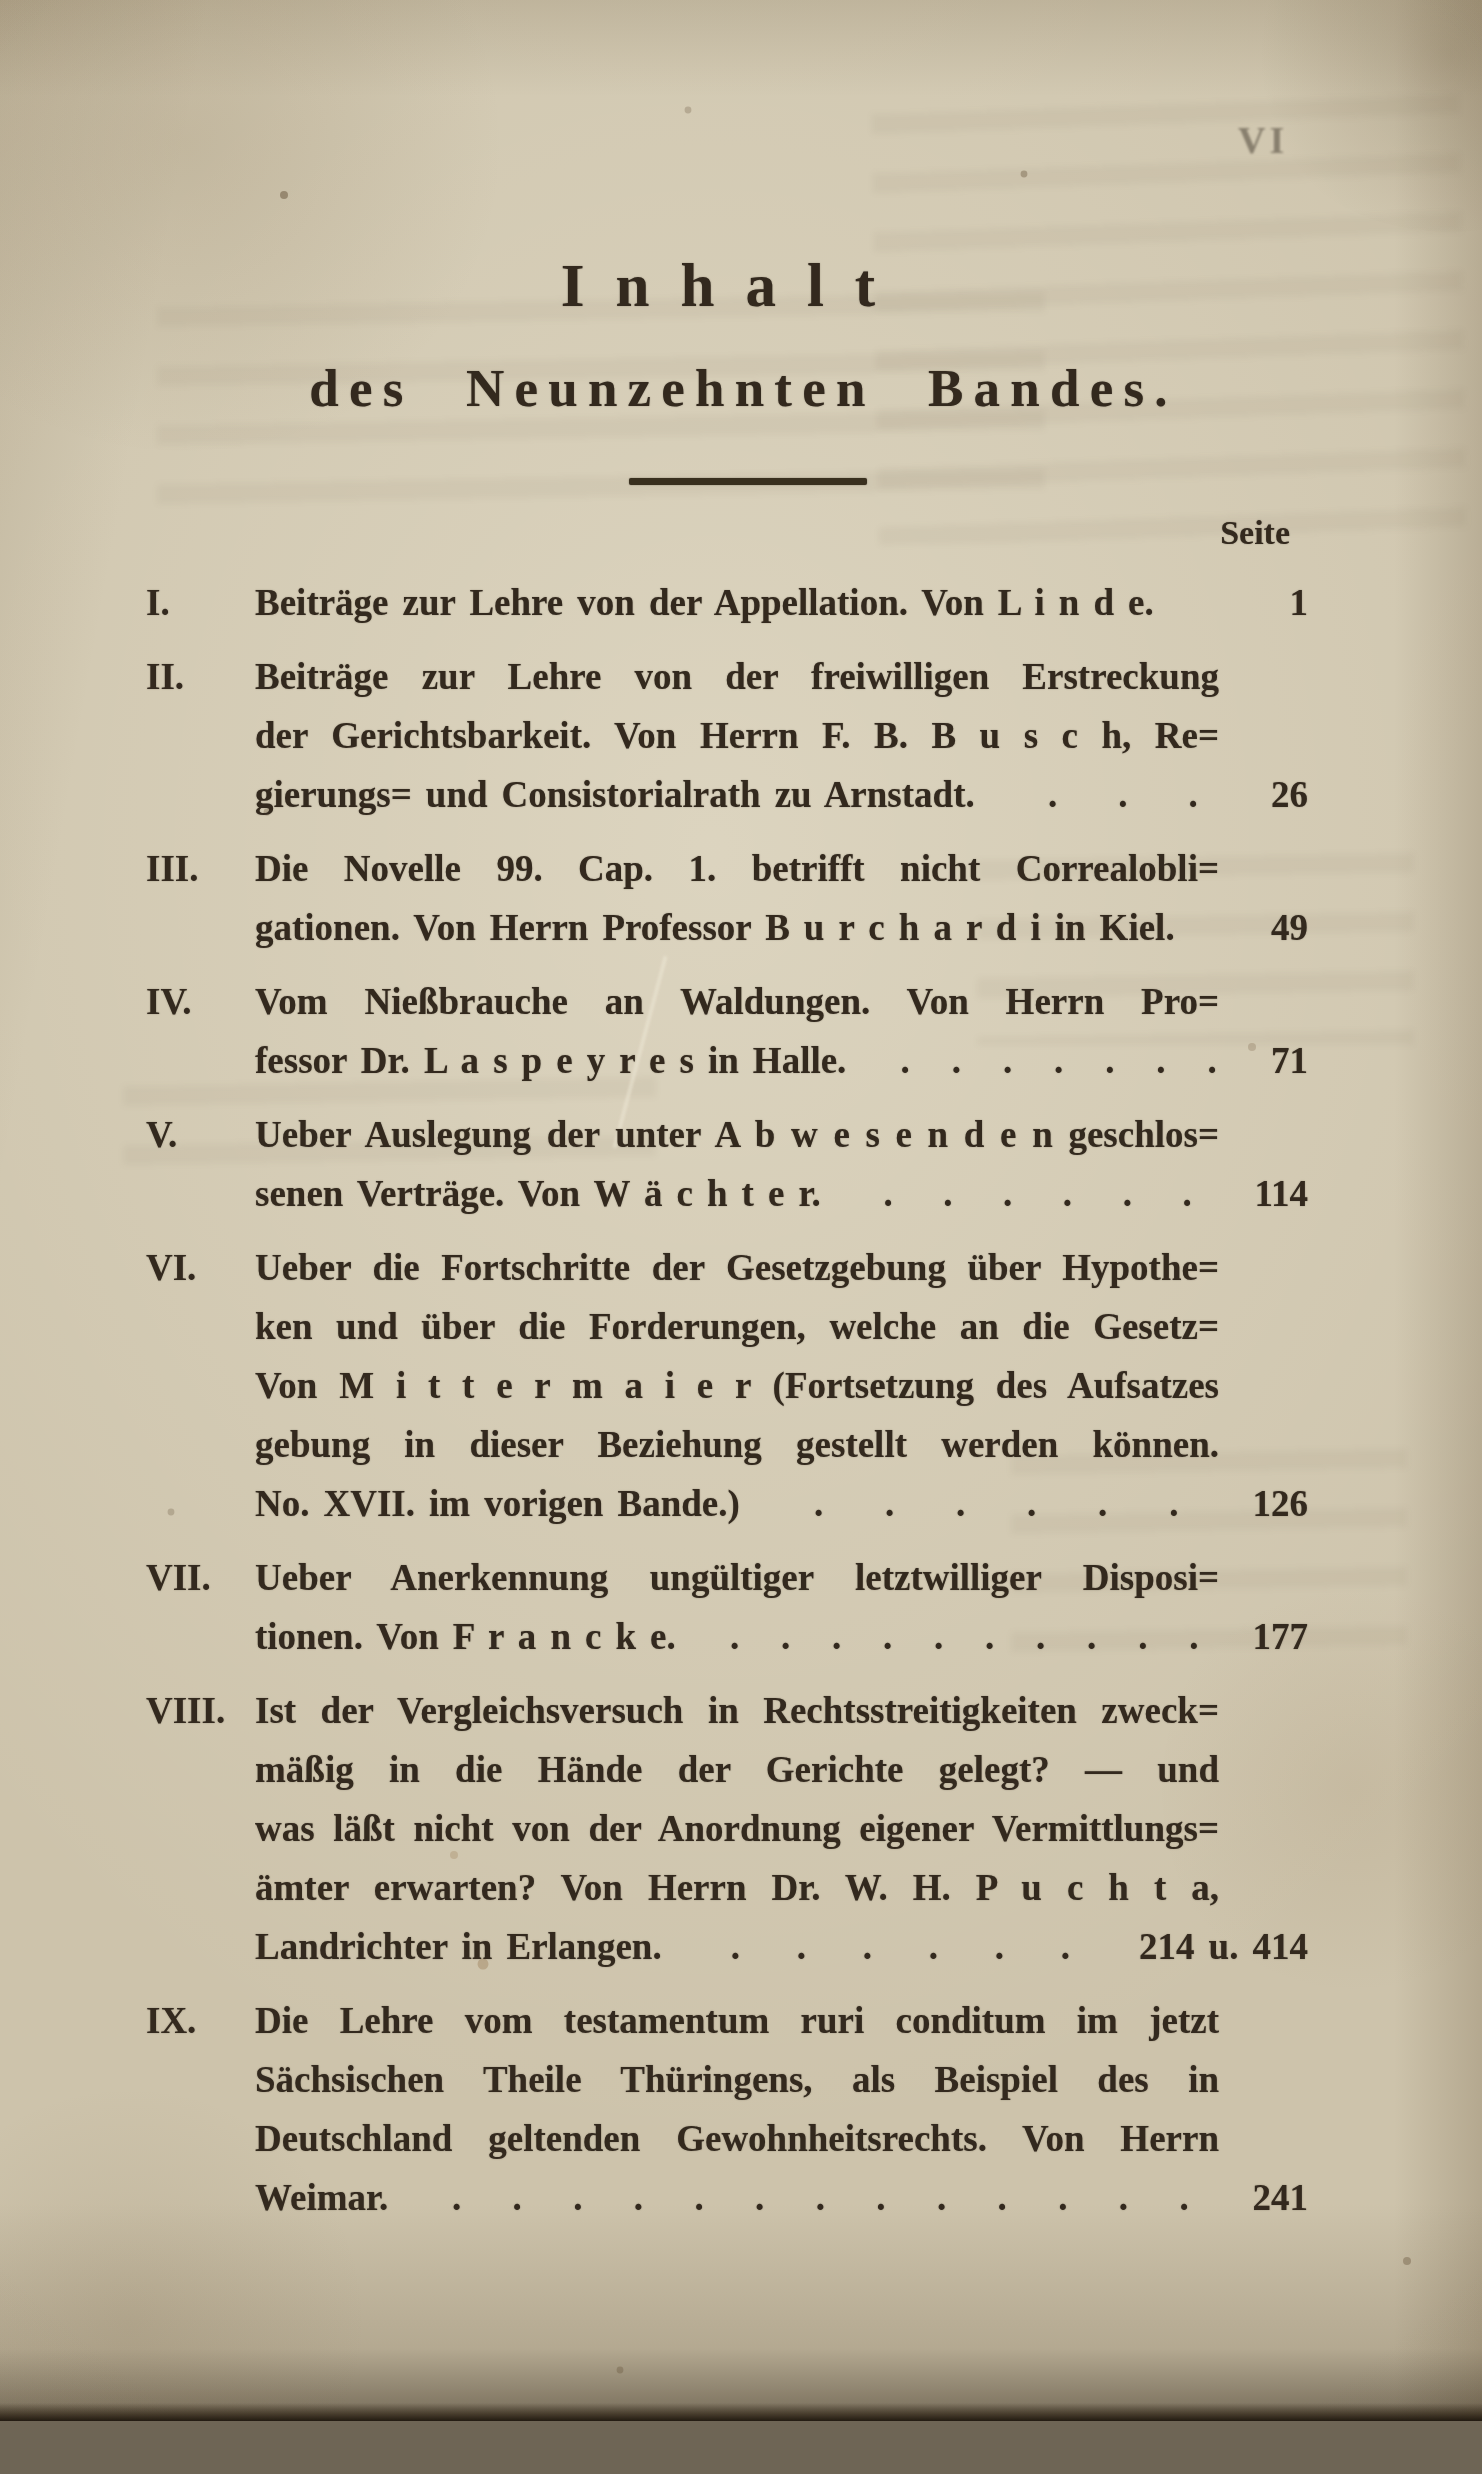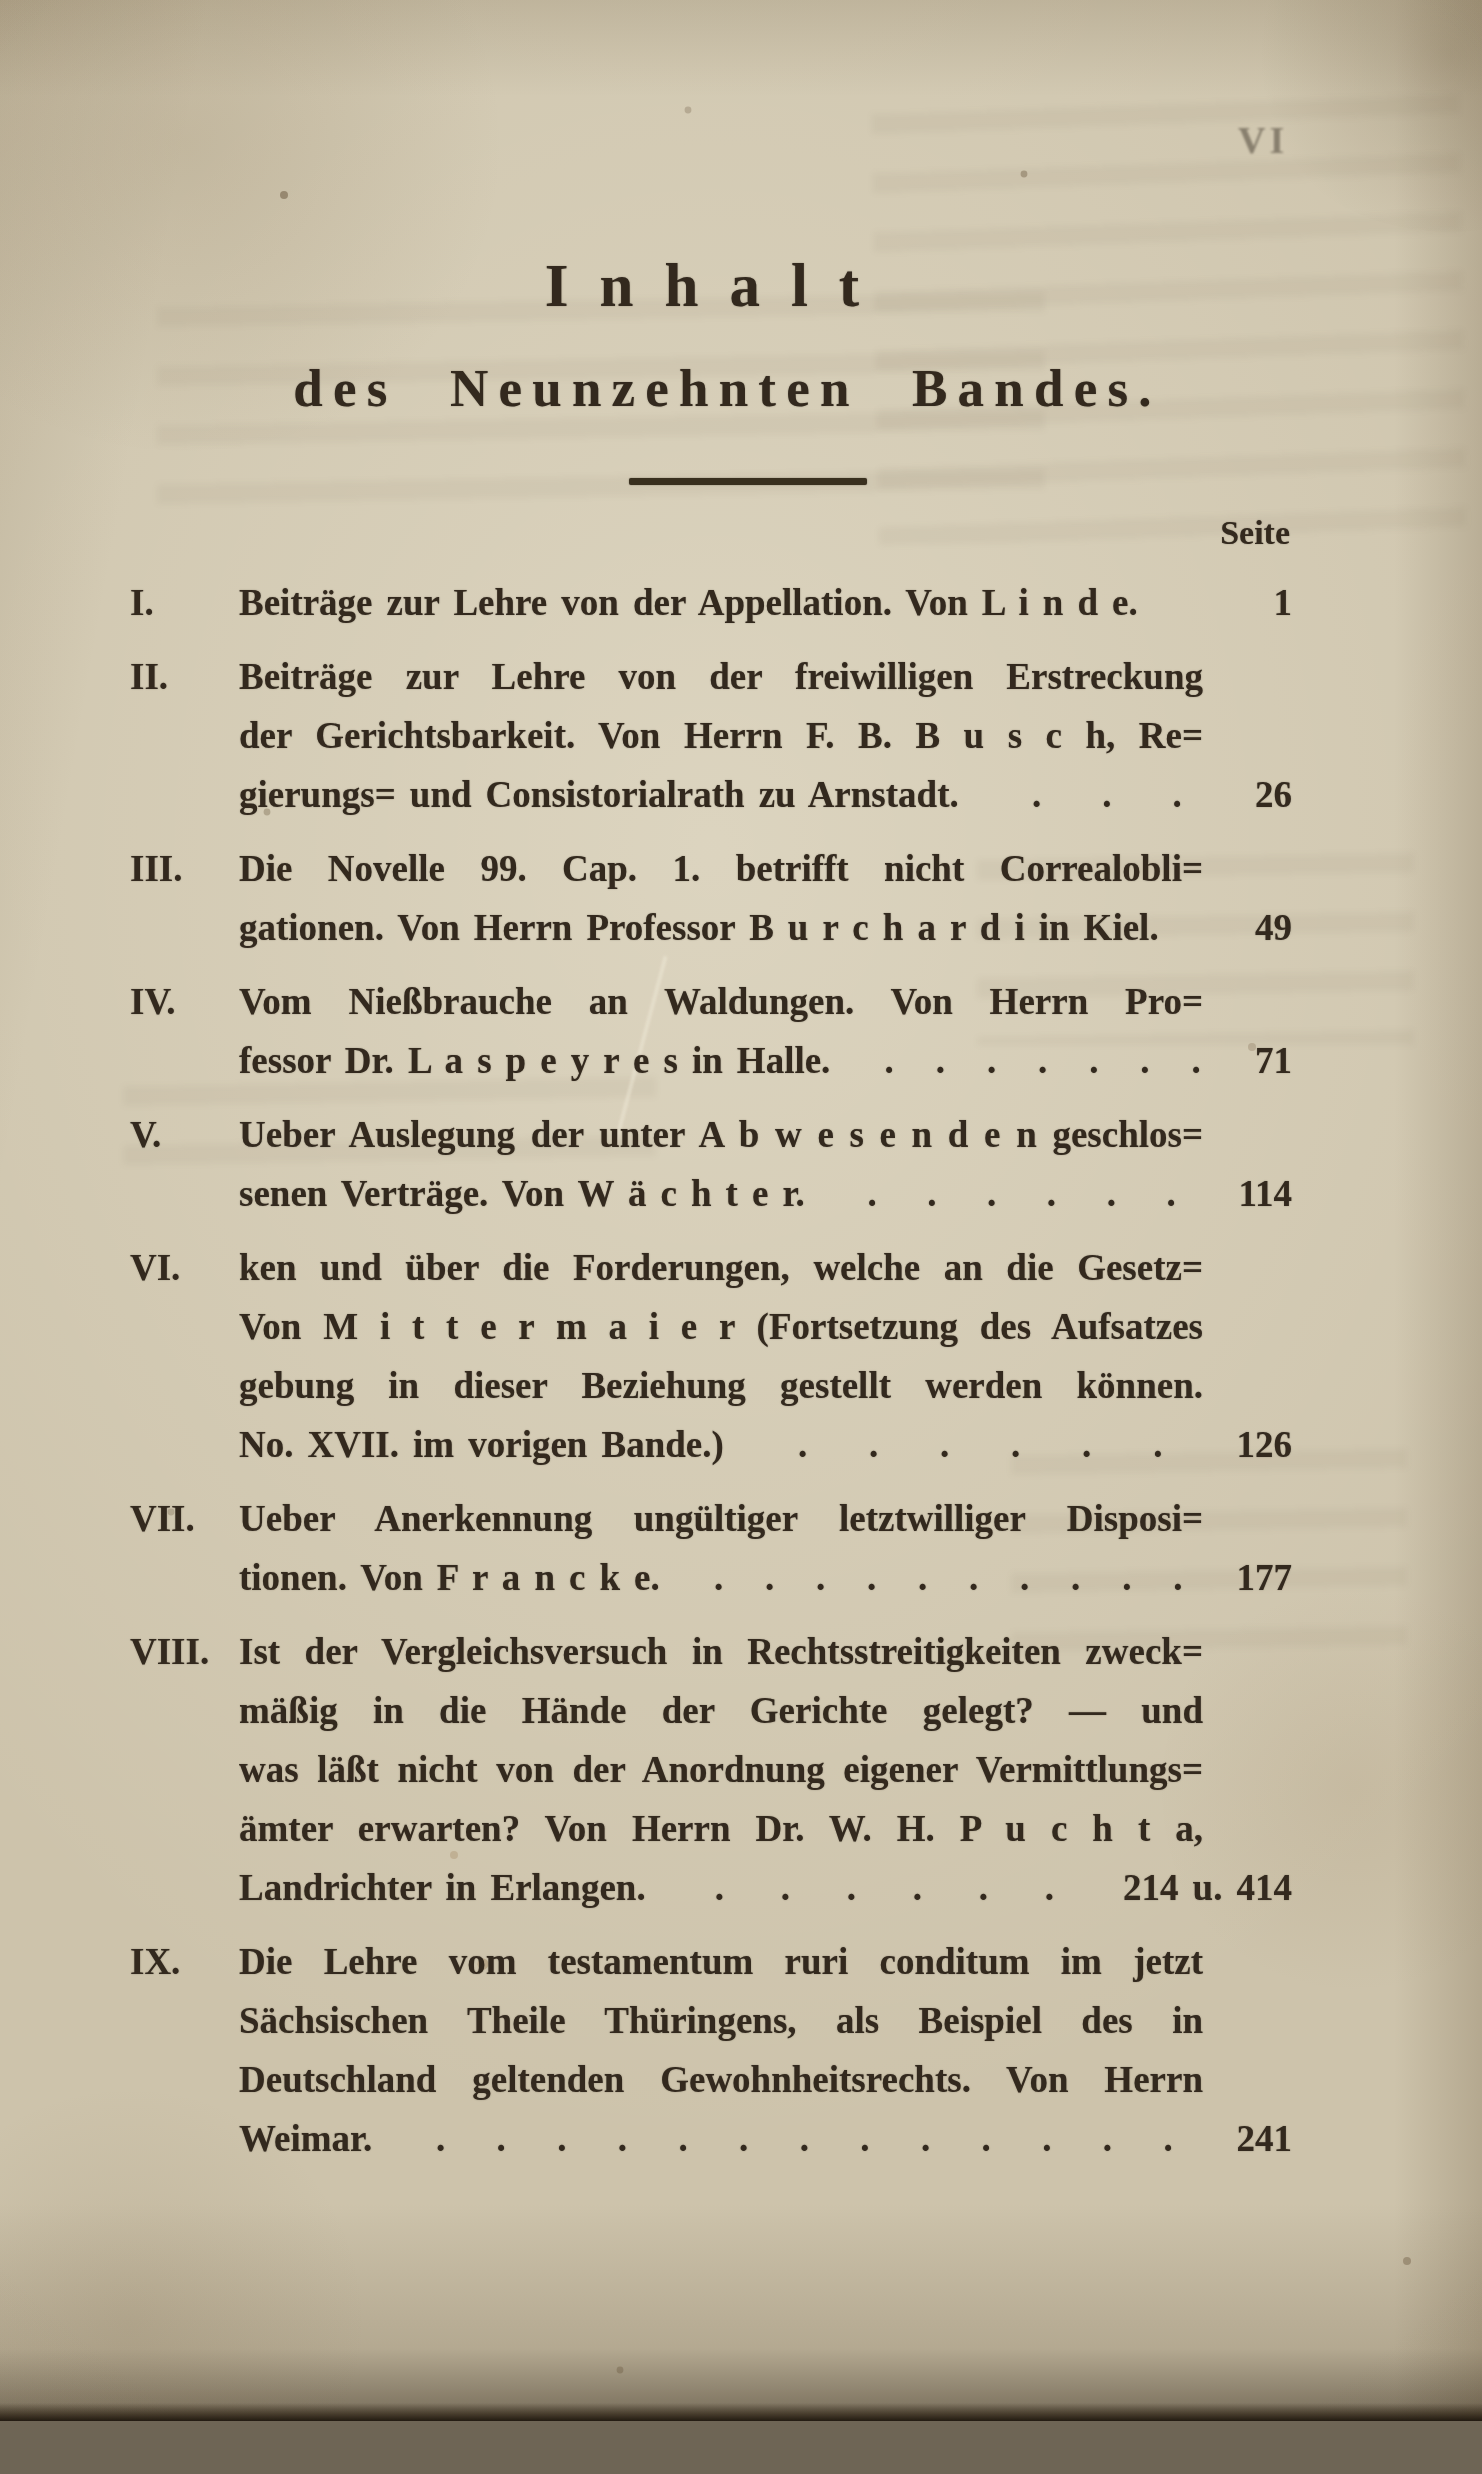--- a/index.html
+++ b/index.html
@@ -9,21 +9,21 @@
     color:#33291e; font-weight:700;
     background-color:#cdc3ab;
     background-image:
       radial-gradient(ellipse 120% 90% at 48% 35%, rgba(255,252,238,.30), rgba(255,252,238,0) 60%),
       radial-gradient(ellipse 145% 105% at 50% 48%, rgba(0,0,0,0) 55%, rgba(105,88,60,.16) 84%, rgba(80,64,40,.30) 100%),
       linear-gradient(100deg, rgba(118,99,70,.20), rgba(118,99,70,0) 11%),
       linear-gradient(to bottom, rgba(110,92,62,.22), rgba(110,92,62,0) 4%),
       linear-gradient(to top, rgba(43,33,19,.55), rgba(80,64,40,.20) 3%, rgba(80,64,40,0) 9%),
       linear-gradient(to left, rgba(108,90,62,.26), rgba(108,90,62,0) 6%);
   }
-  .ink{ text-shadow:0 0 1.4px rgba(47,39,29,.45); }
+  .ink{ text-shadow:0 0 1.4px rgba(47,39,29,.45);padding-left:16px; }
 
   
   .ghost{ position:absolute; opacity:.5; filter:blur(3.4px); pointer-events:none;
     background:repeating-linear-gradient(179deg, transparent 0 20.5px, rgba(110,95,72,.12) 20.5px 40px, transparent 40px 59px);}
   .g-a{ left:875px; top:89px;  width:588px;  height:451px; transform:rotate(-1deg);}
   .g-b{ left:157px;  top:287px;  width:888px; height:232px;}
   .g-c{ left:977px; top:840px; width:437px;  height:205px;}
   .g-d{ left:123px;  top:1066px; width:533px;  height:116px;}
   .g-e{ left:1011px; top:1435px; width:396px;  height:219px;}
   .stain{ position:absolute; border-radius:50%; pointer-events:none;}
@@ -173,20 +173,21 @@
               <i>.</i>
               <i>.</i>
             </div>
             <div class="pagenum">114</div>
           </div>
         </div>
       </div>
       <div class="entry">
         <div class="num">VI.</div>
         <div class="lines">
+          <div class="line jline">Ueber die Fortschritte der Gesetzgebung über Hypothe=</div>
           <div class="line jline">ken und über die Forderungen, welche an die Gesetz=</div>
           <div class="line jline">Von M i t t e r m a i e r (Fortsetzung des Aufsatzes</div>
           <div class="line jline">gebung in dieser Beziehung gestellt werden können.</div>
           <div class="line fline">
             <div class="t">No. XVII. im vorigen Bande.)</div>
             <div class="leader">
               <i>.</i>
               <i>.</i>
               <i>.</i>
               <i>.</i>

